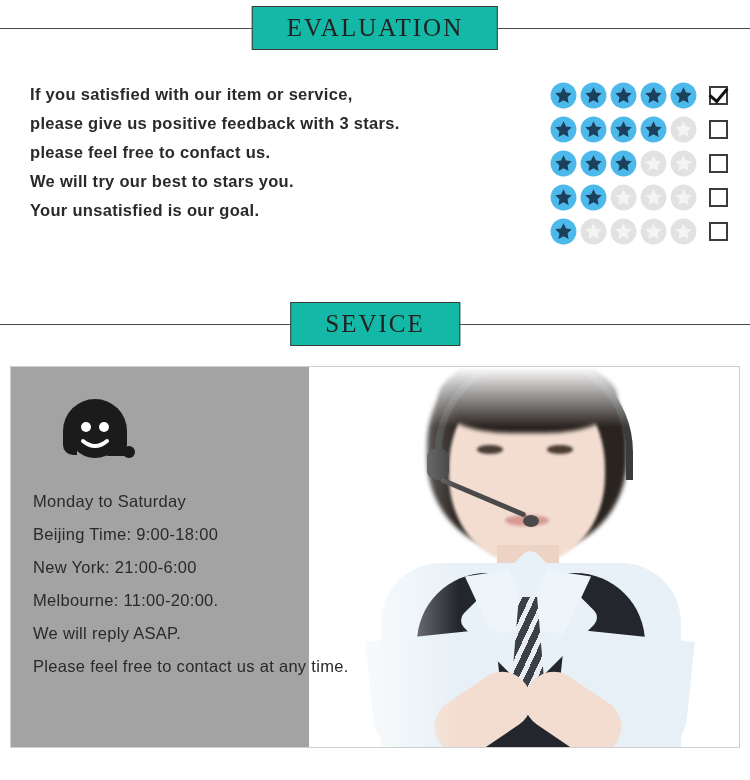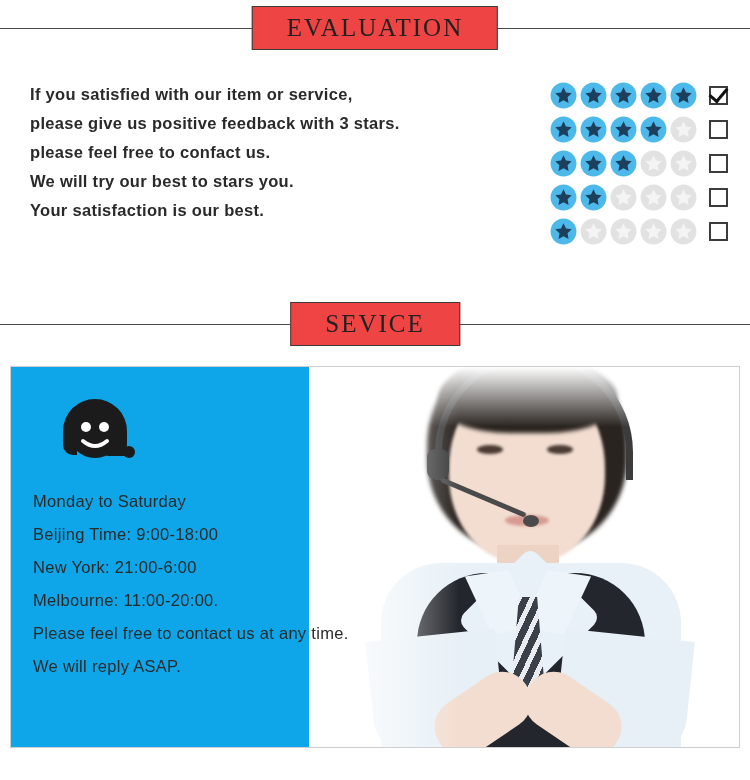--- a/index.html
+++ b/index.html
@@ -27,21 +27,21 @@
     right: 0;
     top: 50%;
     height: 1px;
     background: #4a4a4a;
   }
   .section-head .title-box {
     position: absolute;
     left: 50%;
     top: 50%;
     transform: translate(-50%, -50%);
-    background: #ef4444;
+    background: #14b8a6;
     border: 1.5px solid #3a3a3a;
     padding: 7px 34px;
     font-family: "Liberation Serif", serif;
     font-size: 25px;
     letter-spacing: 2px;
     color: #222;
     white-space: nowrap;
   }
 
   
@@ -99,21 +99,21 @@
     border-width: 0 3px 3px 0;
     transform: rotate(40deg);
   }
 
   
   .service-card {
     position: relative;
     margin: 14px 10px 0 10px;
     height: 380px;
     border: 1px solid #cfcfcf;
-    background: #0ea5e9;
+    background: #a3a3a3;
     overflow: hidden;
   }
 
   
   .photo {
     position: absolute;
     right: 0;
     top: 0;
     width: 430px;
     height: 380px;
@@ -340,21 +340,21 @@
   <div class="rule"></div>
   <div class="title-box">EVALUATION</div>
 </div>
 
 <div class="evaluation">
   <div class="eval-text">
     <div>If you satisfied with our item or service,</div>
     <div>please give us positive feedback with 3 stars.</div>
     <div>please feel free to confact us.</div>
     <div>We will try our best to stars you.</div>
-    <div>Your satisfaction is our best.</div>
+    <div>Your unsatisfied is our goal.</div>
   </div>
 
   <div class="rating-block" id="rating-block">
       <div class="rating-row">
         <span class="star">
           <svg width="27" height="27" viewBox="0 0 24 24">
             <circle cx="12" cy="12" r="11.5" fill="#4db8ea"></circle>
             <path d="M12 4.6l2.2 4.7 5.1.7-3.7 3.6.9 5.1-4.5-2.4-4.5 2.4.9-5.1L4.7 10l5.1-.7z" fill="#1c3f5c"></path>
           </svg>
         </span>
@@ -563,16 +563,16 @@
       <rect x="62" y="62" width="22" height="7" rx="3.5" fill="#1b1b1b"></rect>
       <circle cx="86" cy="65" r="6" fill="#1b1b1b"></circle>
     </svg>
   </div>
 
   <div class="service-text">
     <div>Monday to Saturday</div>
     <div>Beijing Time: 9:00-18:00</div>
     <div>New York: 21:00-6:00</div>
     <div>Melbourne: 11:00-20:00.</div>
+    <div>We will reply ASAP.</div>
     <div>Please feel free to contact us at any time.</div>
-    <div>We will reply ASAP.</div>
   </div>
 </div>
 
 </body></html>

